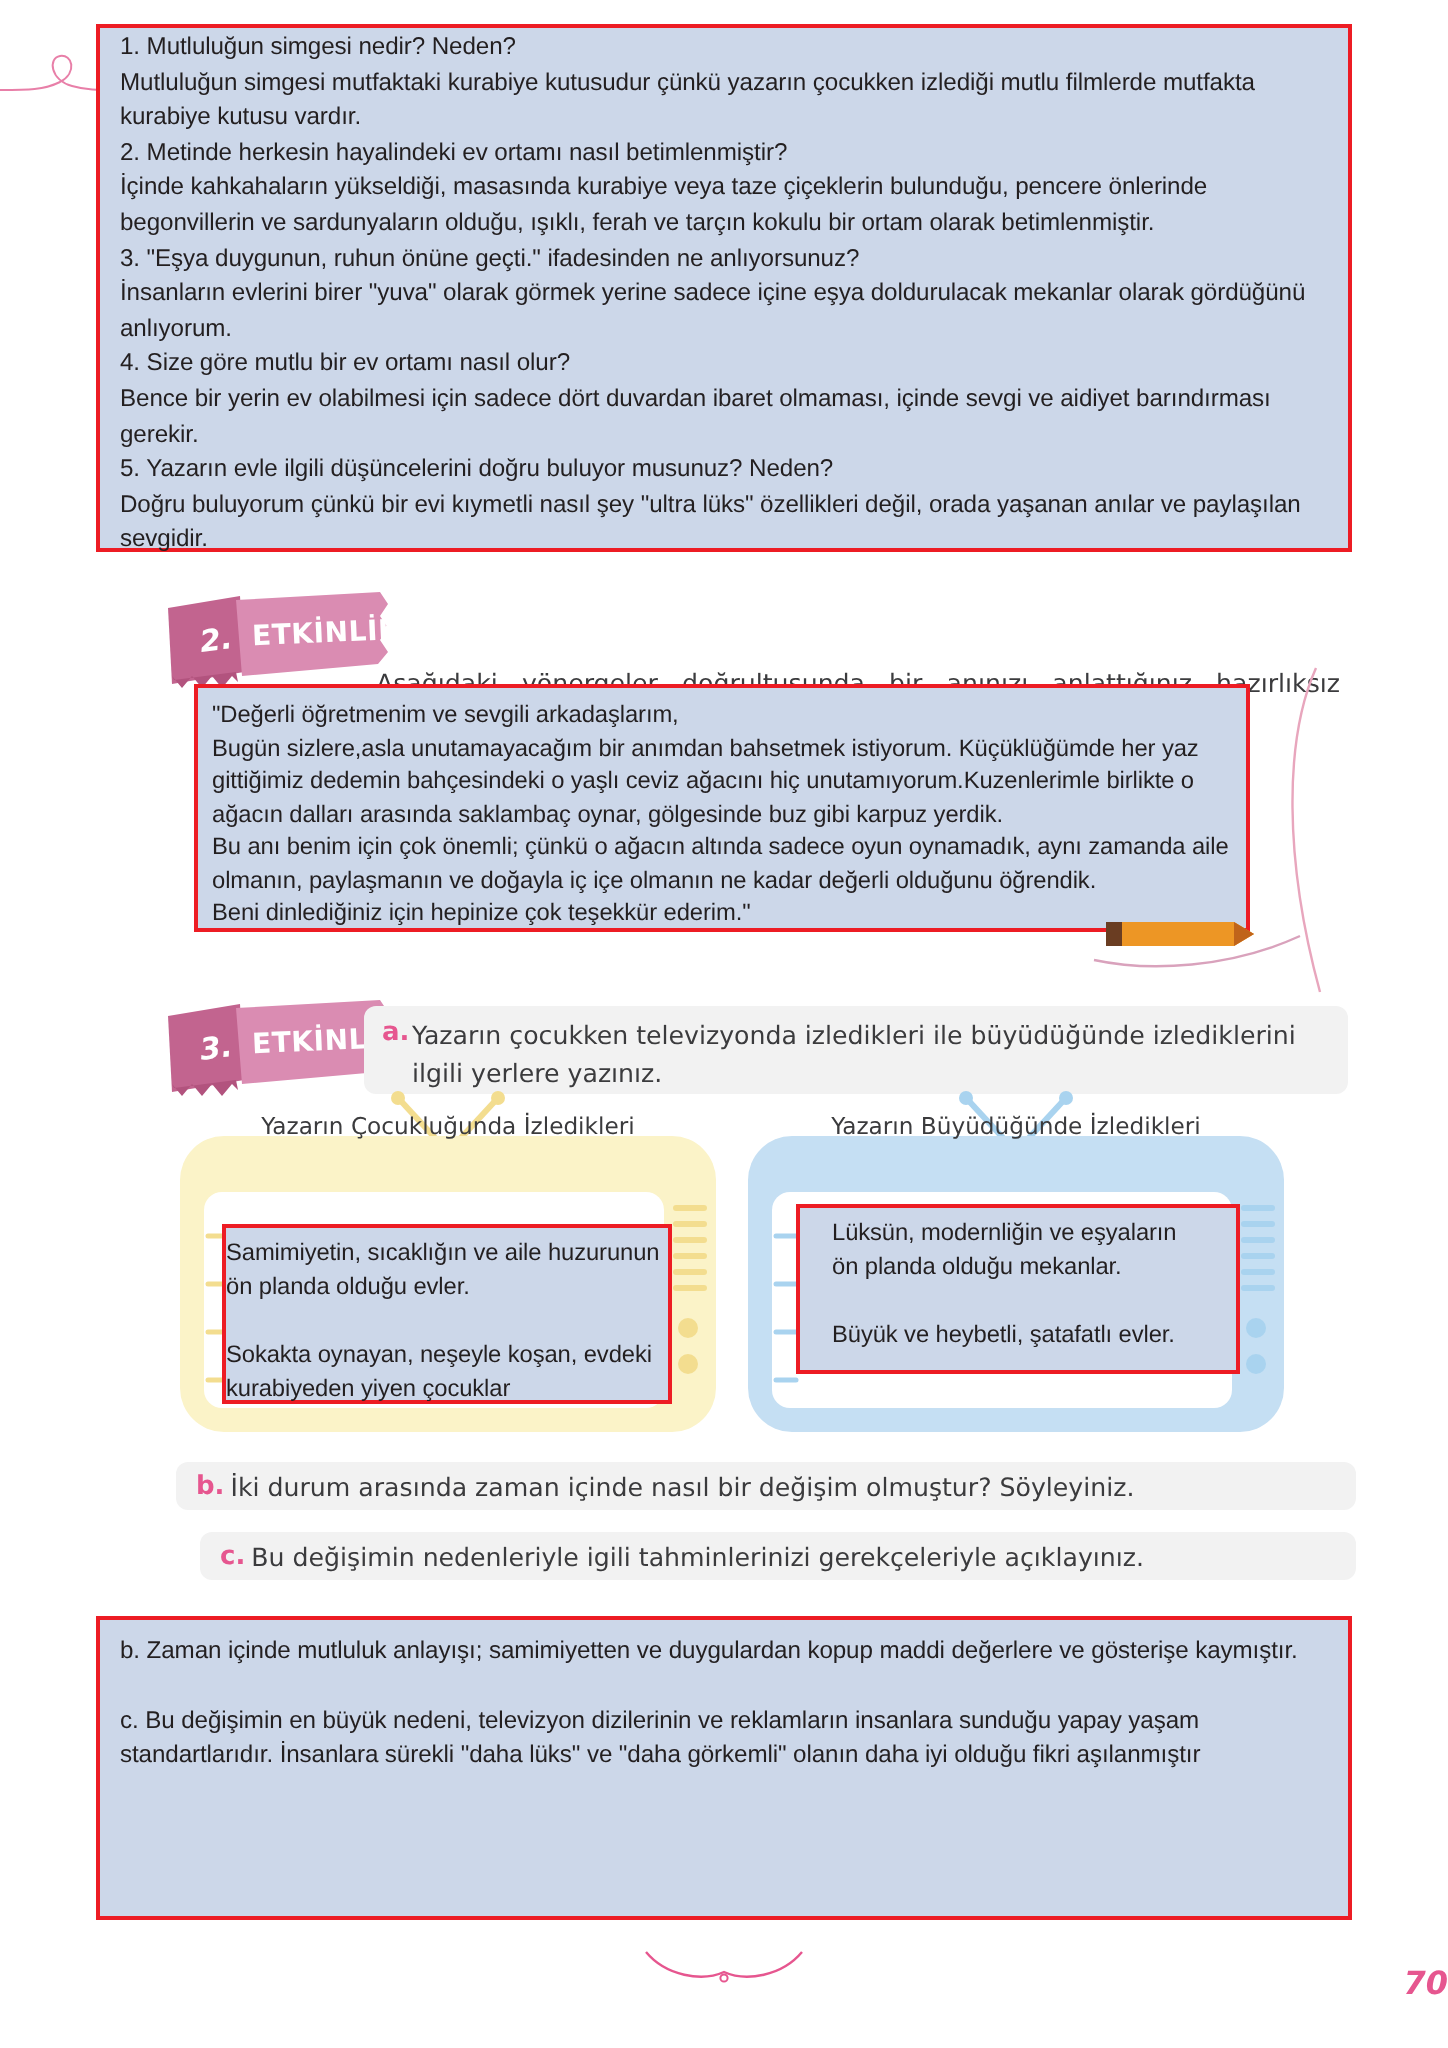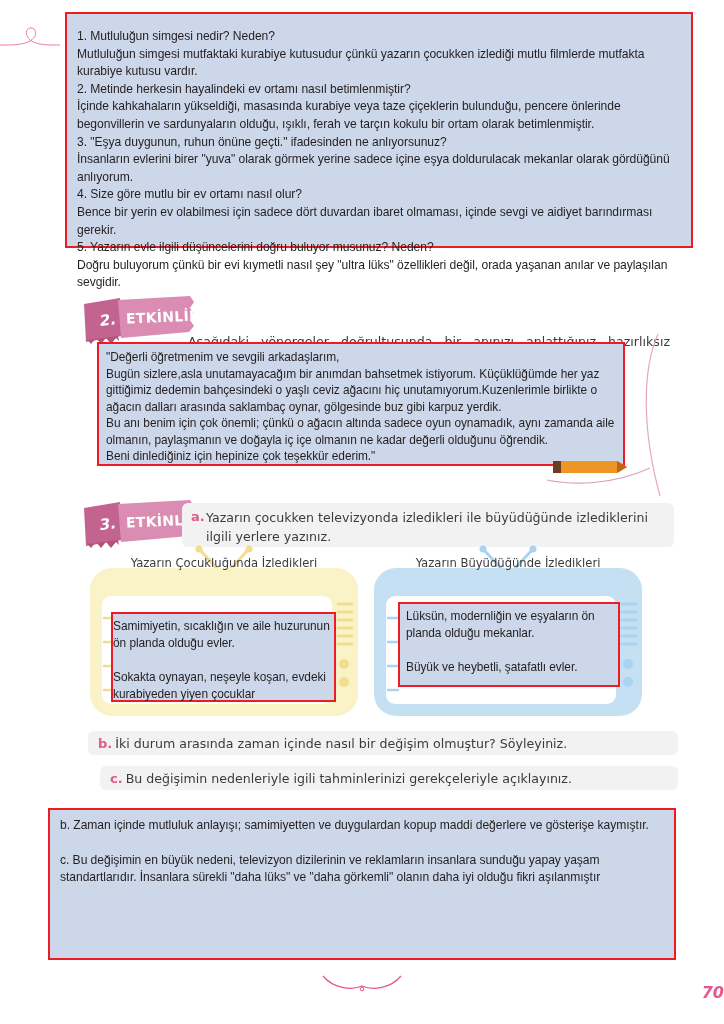--- a/index.html
+++ b/index.html
@@ -27,25 +27,25 @@
   .answer-box p {
     margin: 0;
     font-size: 12.1px;
     line-height: 17.6px;
     letter-spacing: -0.05px;
   }
   .answer-box p.gap { margin-top: 17px; }
 
   
   #qa-block {
-    left: 65px;
+    left: 48px;
     top: 12px;
     width: 628px;
-    height: 236px;
-    padding: 14px 10px 7px 10px;
+    height: 264px;
+    padding: 1px 10px 7px 10px;
   }
 
   
   #edge-deco {
     position: absolute;
     left: 0px;
     top: 14px;
     width: 60px;
     height: 40px;
   }
@@ -177,21 +177,21 @@
     top: 612px;
     width: 225px;
     height: 90px;
     padding: 4px 0;
   }
   #tv-right-answer {
     left: 398px;
     top: 602px;
     width: 222px;
     height: 85px;
-    padding: 4px 6px;
+    padding: 4px 16px;
   }
   #tv-left-answer p, #tv-right-answer p { font-size: 11.9px; line-height: 17px; }
 
   
   .prompt-strip {
     position: absolute;
     background: #f2f2f2;
     border-radius: 6px;
     height: 24px;
     display: flex;

